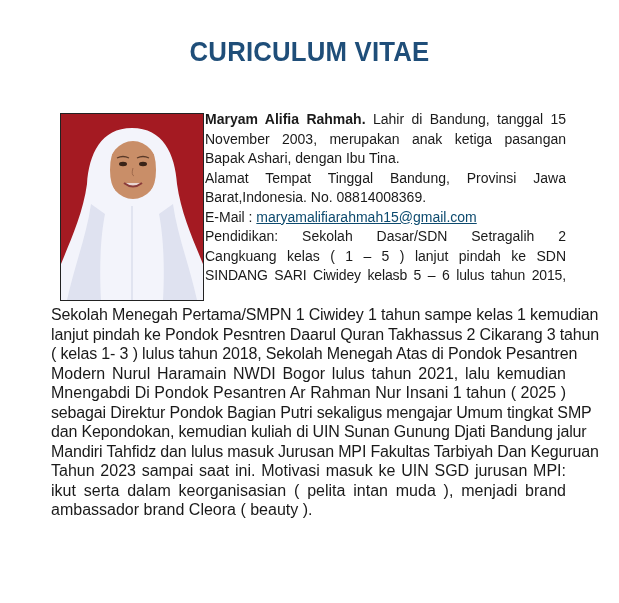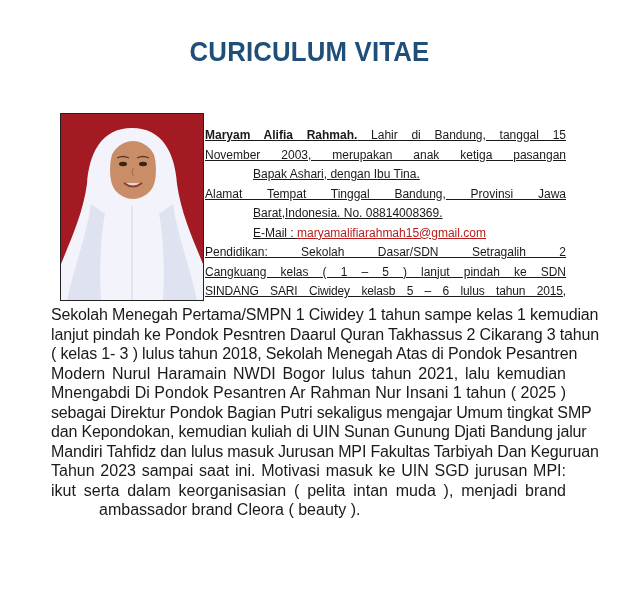--- a/index.html
+++ b/index.html
@@ -34,26 +34,25 @@
       width: 142px;
       height: 186px;
       background: #a41a22;
       border: 1px solid #222;
       overflow: hidden;
     }
     .photo svg { display: block; }
     .bio-side {
       position: absolute;
       left: 205px;
-      top: 126px;
+      top: 110px;
       width: 361px;
-      font-size: 12px;
+      font-size: 14px;
       line-height: 19.5px;
       text-align: justify;
-      text-decoration: underline;
     }
     .bio-full {
       position: absolute;
       left: 51px;
       top: 305px;
       width: 515px;
       font-size: 16px;
       line-height: 19.5px;
       text-align: justify;
     }
@@ -62,25 +61,24 @@
       text-align: justify;
       text-align-last: justify;
       white-space: nowrap;
       height: 19.5px;
     }
     .left-line {
       display: block;
       text-align: left;
       height: 19.5px;
       white-space: nowrap;
-      margin-left: 48px;
     }
     .name { font-weight: bold; }
     .email-link {
-      color: #b91c1c;
+      color: #0c4a6e;
       text-decoration: underline;
     }
     .cond { letter-spacing: -0.15px; }
   </style>
 </head>
 <body>
 
 <div>
 
   <div class="title">CURICULUM VITAE</div>

